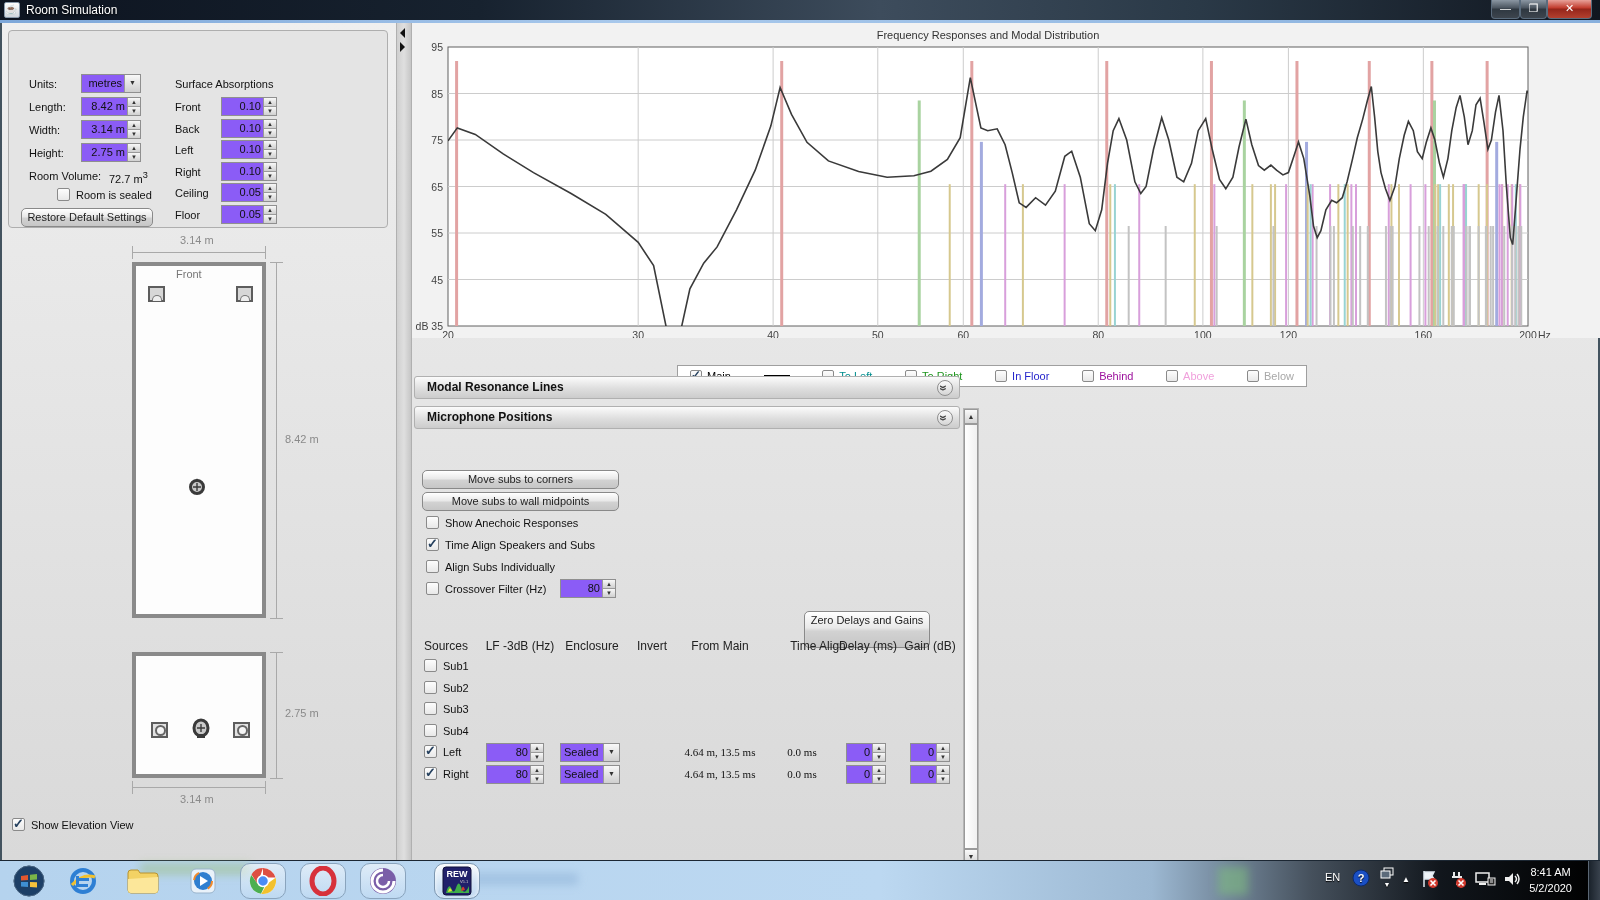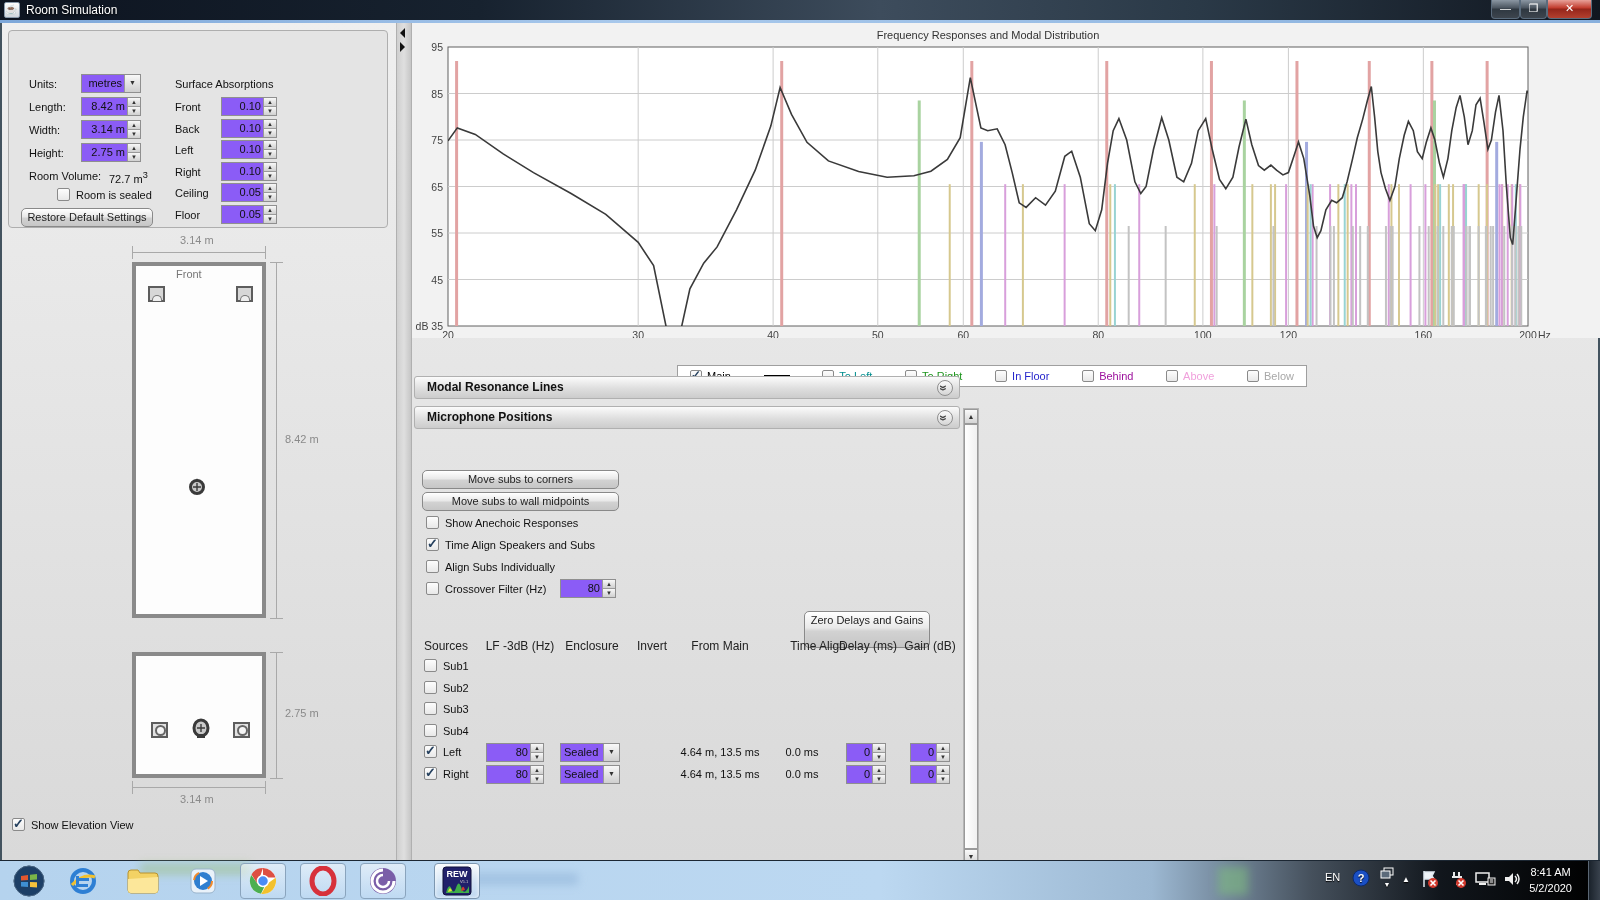--- a/index.html
+++ b/index.html
@@ -50,32 +50,32 @@
   .divarrow { position:absolute; left:3px; width:0; height:0; border:5px solid transparent; }
   .secbar { position:absolute; left:412px; width:546px; height:23px; background:linear-gradient(#fbfbfb,#dedede 55%,#cccccc); border:1px solid #b0b0b0; border-radius:3px; font-weight:bold; font-size:12px; line-height:21px; padding-left:12px; }
   #legendbox { position:absolute; left:675px; top:342px; width:630px; height:22px; background:#fff; border:1px solid #9f9f9f; display:flex; align-items:center; justify-content:space-between; padding:0 12px; }
   .legitem { display:flex; align-items:center; gap:5px; font-size:11px; white-space:nowrap; }
   .legcb { width:12px; height:12px; background:linear-gradient(#fdfdfd,#e8e8e8); border:1px solid #8a8a8a; border-radius:2px; position:relative; }
   .legcb.checked::after { content:"✓"; position:absolute; left:0; top:-3px; font-size:12px; font-weight:bold; color:#26415f; }
 
   
   .hcell { position:absolute; font-size:12px; color:#222; text-align:center; white-space:nowrap; }
   .srow { position:absolute; left:0; width:546px; height:20px; }
-  .ctr { text-align:center; }
+  .ctr { text-align:center;font-family:Liberation Serif, serif; }
 
   
   #vsb { position:absolute; left:961px; top:385px; width:16px; height:457px; background:#d2d2d2; border:1px solid #b5b5b5; }
   .sbbtn { position:absolute; left:0; width:14px; height:15px; background:linear-gradient(#fafafa,#d5d5d5); border:1px solid #9a9a9a; font-size:7px; color:#333; text-align:center; line-height:14px; }
   #vsb-thumb { position:absolute; left:0px; top:15px; width:14px; height:425px; background:linear-gradient(90deg,#ffffff,#f0f0f0); border:1px solid #9a9a9a; }
 
   
   #taskbar { position:absolute; left:0; top:860px; width:1600px; height:40px;
     background:linear-gradient(90deg,#b5d3ee 0%,#bcd8f1 55%,#9cb8d2 72%,#45505c 82%,#11161c 90%,#000 100%);
     border-top:1px solid #1c2733; }
-  .tbtn { position:absolute; top:2px; width:46px; height:36px; border-radius:4px; }
+  .tbtn { position:absolute; top:2px; width:46px; height:36px; border-radius:10px; }
   .tbtn.framed { border:1px solid #8aa4bd; background:linear-gradient(rgba(255,255,255,.55),rgba(210,230,250,.25)); }
   .tbtn.active { border:1px solid #7d97b0; background:linear-gradient(rgba(255,255,255,.9),rgba(190,215,240,.55)); box-shadow:0 0 4px rgba(255,255,255,.8) inset; }
   .ticon { position:absolute; left:50%; top:50%; transform:translate(-50%,-50%); }
   .trayicon { position:absolute; top:10px; color:#fff; font-size:11px; text-shadow:0 1px 1px #000; }
   #clock { position:absolute; right:28px; top:3px; text-align:center; color:#fff; font-size:11px; line-height:16px; text-shadow:0 1px 1px #000; }
   #showdesk { position:absolute; right:0; top:0; width:12px; height:40px; background:linear-gradient(90deg,#1a222b,#39424d); border-left:1px solid #5a6673; }
   .ghost { position:absolute; filter:blur(4px); opacity:.55; }
 
   svg text { font-family:"Liberation Sans",sans-serif; }
 </style>

